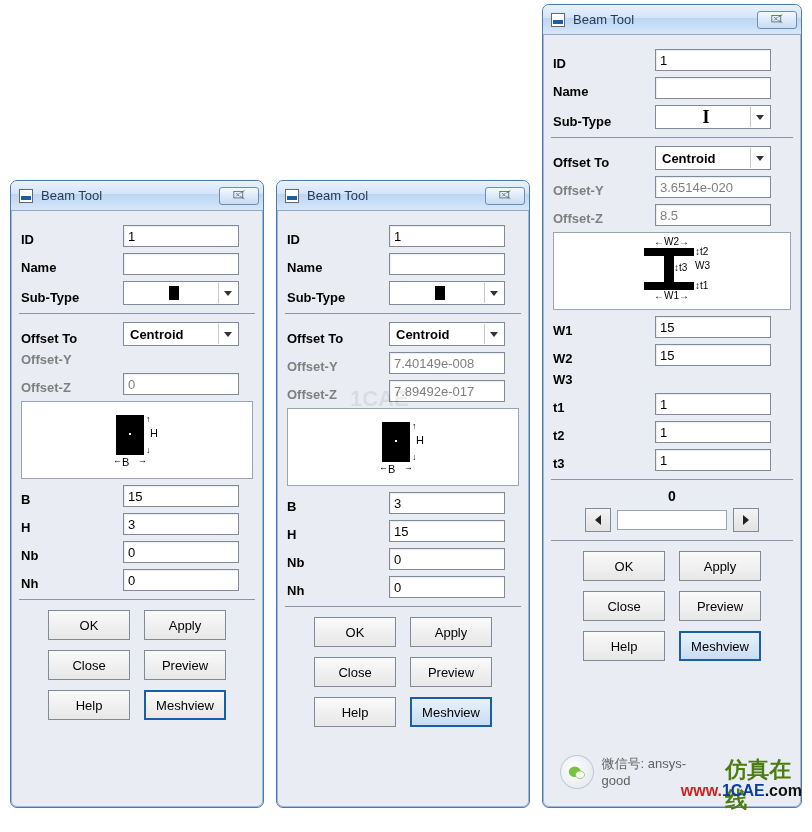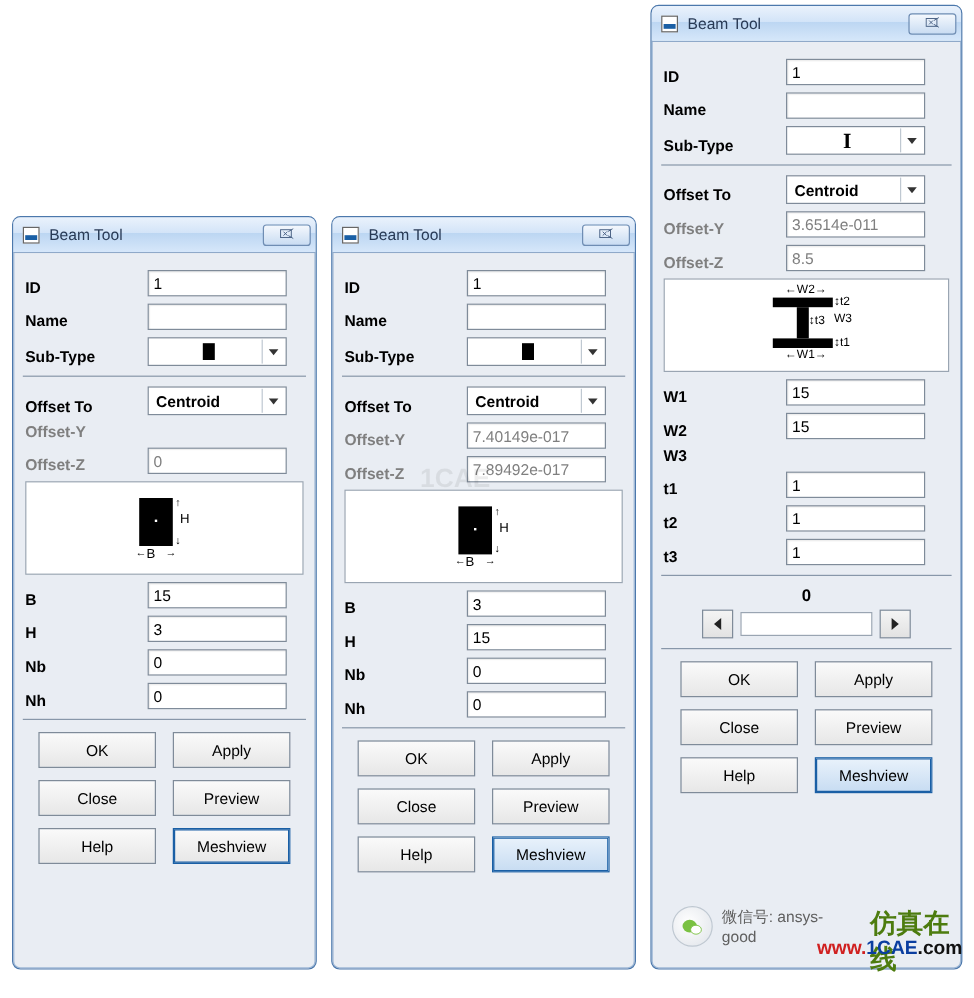--- a/index.html
+++ b/index.html
@@ -127,21 +127,21 @@
     justify-content:center;
     margin: 6px 0;
   }
   .btnrow {
     display:flex;
     gap:14px;
     margin-top:10px;
     justify-content:center;
   }
   .btn {
-    width: 98px;
+    width: 82px;
     height: 30px;
     border:1px solid #7f8b99;
     background: linear-gradient(#fafafa,#e7e7e7);
     display:flex;
     align-items:center;
     justify-content:center;
     font:inherit;
     cursor:pointer;
   }
   .btn.focus {
@@ -393,21 +393,21 @@
         <span class="selval">Centroid</span>
         <span class="arrow">
               <span></span>
             </span>
       </div>
     </span>
       </div>
     <div class="row">
         <span class="lbl dim">Offset-Y</span>
         <span class="fld">
-          <div class="disp">7.40149e-017</div>
+          <div class="disp">7.40149e-008</div>
         </span>
       </div>
     <div class="row">
         <span class="lbl dim">Offset-Z</span>
         <span class="fld">
           <div class="disp">7.89492e-017</div>
         </span>
       </div>
 
     <div class="diagram">
@@ -496,21 +496,21 @@
         <span class="selval">Centroid</span>
         <span class="arrow">
               <span></span>
             </span>
       </div>
     </span>
       </div>
     <div class="row">
         <span class="lbl dim">Offset-Y</span>
         <span class="fld">
-          <div class="disp">3.6514e-011</div>
+          <div class="disp">3.6514e-020</div>
         </span>
       </div>
     <div class="row">
         <span class="lbl dim">Offset-Z</span>
         <span class="fld">
           <div class="disp">8.5</div>
         </span>
       </div>
 
     <div class="diagram">

